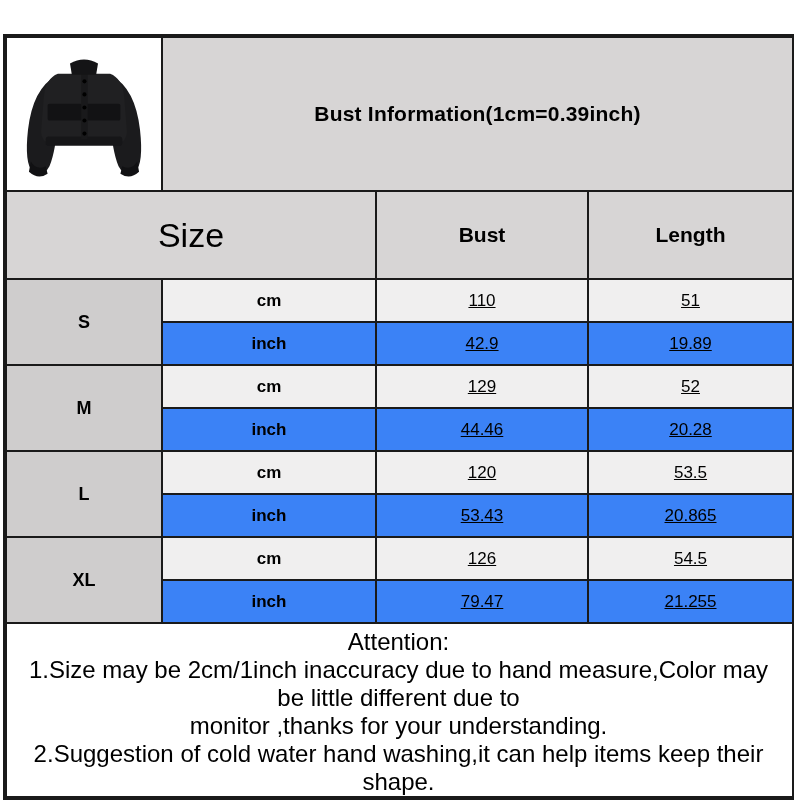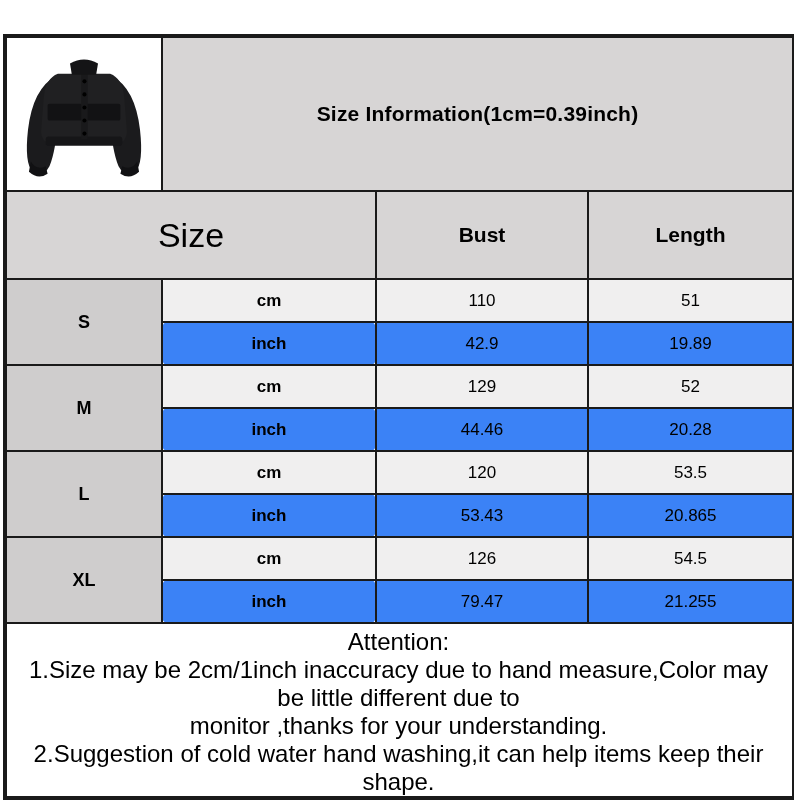--- a/index.html
+++ b/index.html
@@ -57,22 +57,22 @@
     font-size:21px;
   }
   .size-label{
     background:var(--label-bg,#cfcdcd);
     font-weight:bold;
     font-size:18px;
   }
   tr.row-cm td{background:var(--alt-row-bg,#f0efef);height:41px;}
   tr.row-cm td.size-label{background:var(--label-bg,#cfcdcd);}
   tr.row-inch td{background:#3b82f6;height:41px;}
-  td.unit{font-weight:bold;font-size:17px;border-radius:6px;}
-  td.val{font-size:17px;}
+  td.unit{font-weight:bold;font-size:17px;}
+  td.val{font-size:17px;text-decoration:underline;}
 
   td.attention-cell{
     height:146px;
     vertical-align:top;
     text-align:left;
     background:#ffffff;
   }
   .attention-box{
     padding:4px 8px 0 6px;
     font-size:24px;
@@ -120,21 +120,21 @@
               <path d="M60,21 Q75,12 90,21 L88,33 L62,33 Z" fill="#141416"></path>
 
               <circle cx="75.5" cy="40" r="2.2" fill="#000"></circle>
               <circle cx="75.5" cy="54" r="2.2" fill="#000"></circle>
               <circle cx="75.5" cy="68" r="2.2" fill="#000"></circle>
               <circle cx="75.5" cy="82" r="2.2" fill="#000"></circle>
               <circle cx="75.5" cy="96" r="2.2" fill="#000"></circle>
             </svg>
           </div>
         </td>
-        <td class="title-cell" colspan="3">Size Information(1cm=0.39inch)</td>
+        <td class="title-cell" colspan="3">Bust Information(1cm=0.39inch)</td>
       </tr>
 
       <tr>
         <td class="size-head" colspan="2">Size</td>
         <td class="col-head">Bust</td>
         <td class="col-head">Length</td>
       </tr>
 
       <tr class="row-cm">
         <td class="size-label" rowspan="2">S</td>

